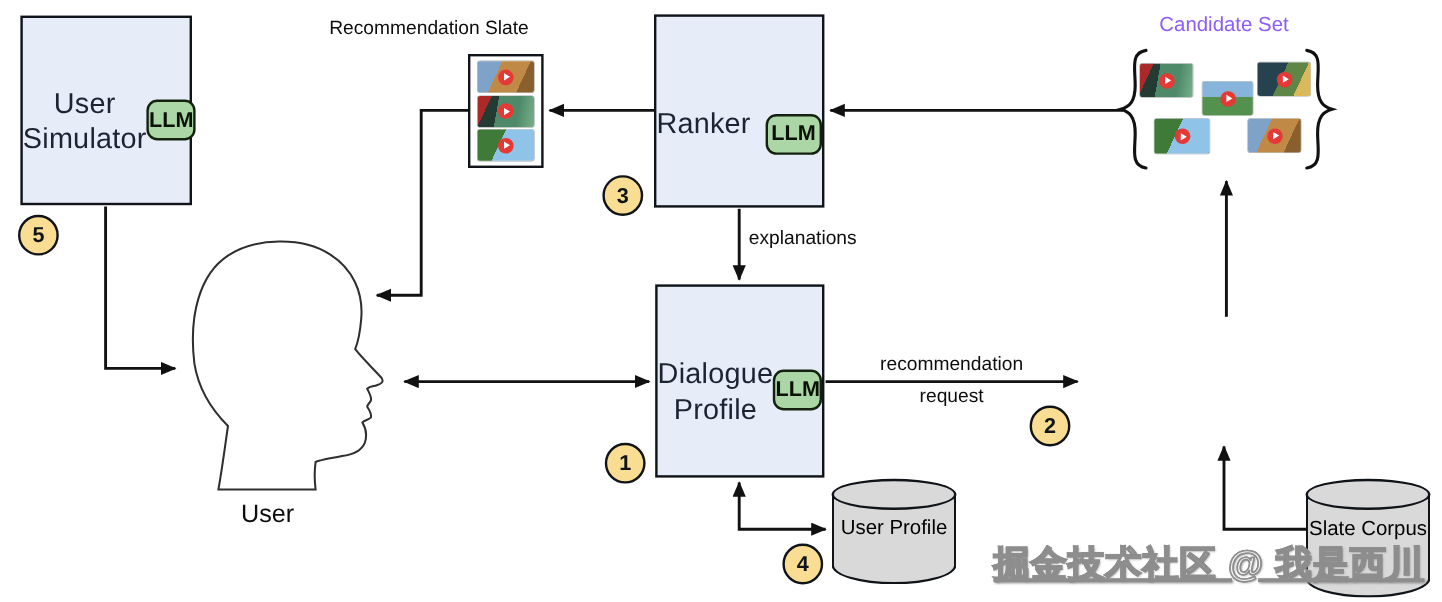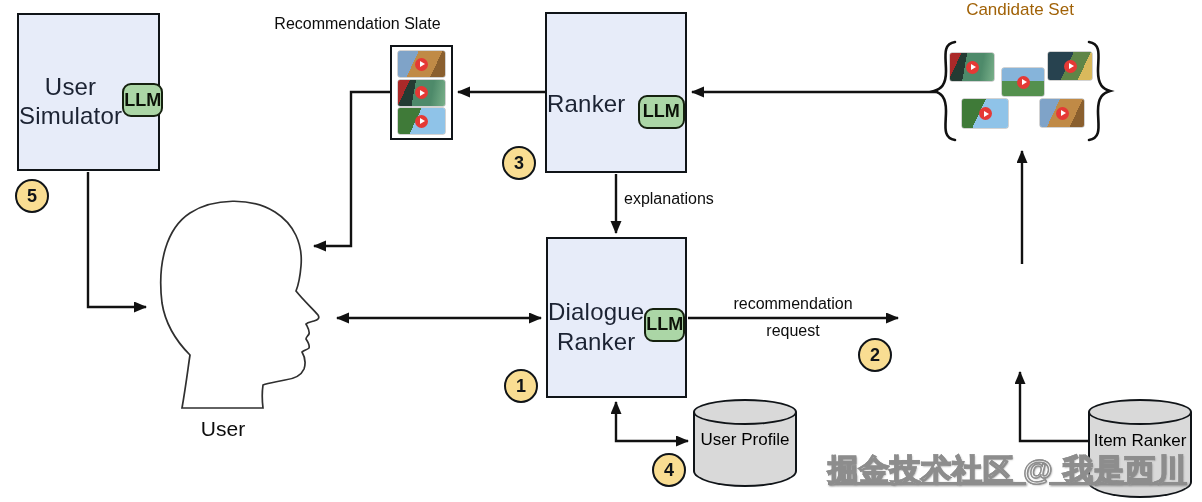--- a/index.html
+++ b/index.html
@@ -123,41 +123,41 @@
   </div>
   <div class="step" style="left:15px; top:179px;">5</div>
 
   <div class="node" style="left:545px; top:12px; width:142px; height:161px;gap:12px;">
     <div class="title" style="margin-top:22px;">Ranker</div>
     <div class="chip" style="margin-top:38px;">LLM</div>
   </div>
   <div class="step" style="left:502px; top:146px;">3</div>
 
   <div class="node" style="left:546px; top:237px; width:141px; height:161px;">
-    <div class="title" style="margin-top:18px; width:120px;">Dialogue Ranker</div>
+    <div class="title" style="margin-top:18px; width:120px;">Dialogue Profile</div>
     <div class="chip" style="margin-top:14px; width:76px;">LLM</div>
   </div>
   <div class="step" style="left:504px; top:369px;">1</div>
 
   <div class="step" style="left:858px; top:338px;">2</div>
 
   <div class="abs small-label center" style="left:270px; top:15px; width:175px; line-height:18px;">Recommendation Slate</div>
   <div class="slate-box" style="left:390px; top:45px; width:63px; height:95px;">
     <div class="thumb rel" style="width:47px; height:26px; background:linear-gradient(115deg,#7fa3c8 0 35%,#c08a46 35% 75%,#8a5f2e 75%);">
       <span class="play"></span>
       </div>
     <div class="thumb rel" style="width:47px; height:26px; background:linear-gradient(115deg,rgba(178,40,40,.95) 0 20%,rgba(0,0,0,0) 20%),linear-gradient(100deg,#243b33 0 35%,#4e8a6a 35% 70%,#79b08a);">
       <span class="play"></span>
       </div>
     <div class="thumb rel" style="width:47px; height:26px; background:linear-gradient(115deg,#3f7a38 0 40%,#8fc3e8 40%);">
       <span class="play"></span>
       </div>
   </div>
 
-  <div class="abs center" style="left:935px; top:0; width:170px; font-size:17px; color:#a16207;">Candidate Set</div>
+  <div class="abs center" style="left:935px; top:11px; width:170px; font-size:17px; color:#8b5cf6;">Candidate Set</div>
   <div class="thumb" style="left:950px; top:53px; width:44px; height:28px; background:linear-gradient(115deg,rgba(178,40,40,.95) 0 20%,rgba(0,0,0,0) 20%),linear-gradient(100deg,#243b33 0 35%,#4e8a6a 35% 70%,#79b08a);">
     <span class="play"></span>
     </div>
   <div class="thumb" style="left:1002px; top:68px; width:42px; height:28px; background:linear-gradient(180deg,#86b4da 0 45%,#54904e 45%);">
     <span class="play"></span>
     </div>
   <div class="thumb" style="left:1048px; top:52px; width:44px; height:28px; background:linear-gradient(115deg,#27424f 0 45%,#5f8547 45% 75%,#d9b95c 75%);">
     <span class="play"></span>
     </div>
   <div class="thumb" style="left:962px; top:99px; width:46px; height:29px; background:linear-gradient(115deg,#3f7a38 0 40%,#8fc3e8 40%);">
@@ -176,18 +176,18 @@
   <div class="cylinder" style="left:693px; top:399px; width:104px; height:88px;">
     <div class="cyl-top"></div>
     <div class="cyl-body"></div>
     <div class="cyl-label" style="top:30px;">User Profile</div>
   </div>
   <div class="step" style="left:652px; top:453px;">4</div>
 
   <div class="cylinder" style="left:1088px; top:399px; width:104px; height:99px;">
     <div class="cyl-top"></div>
     <div class="cyl-body"></div>
-    <div class="cyl-label" style="top:31px;">Item Ranker</div>
+    <div class="cyl-label" style="top:31px;">Slate Corpus</div>
   </div>
 
   <div class="watermark" style="left:828px; top:450px;text-decoration:underline;">掘金技术社区 @ 我是西川</div>
 
 </div>
 
 </body></html>

